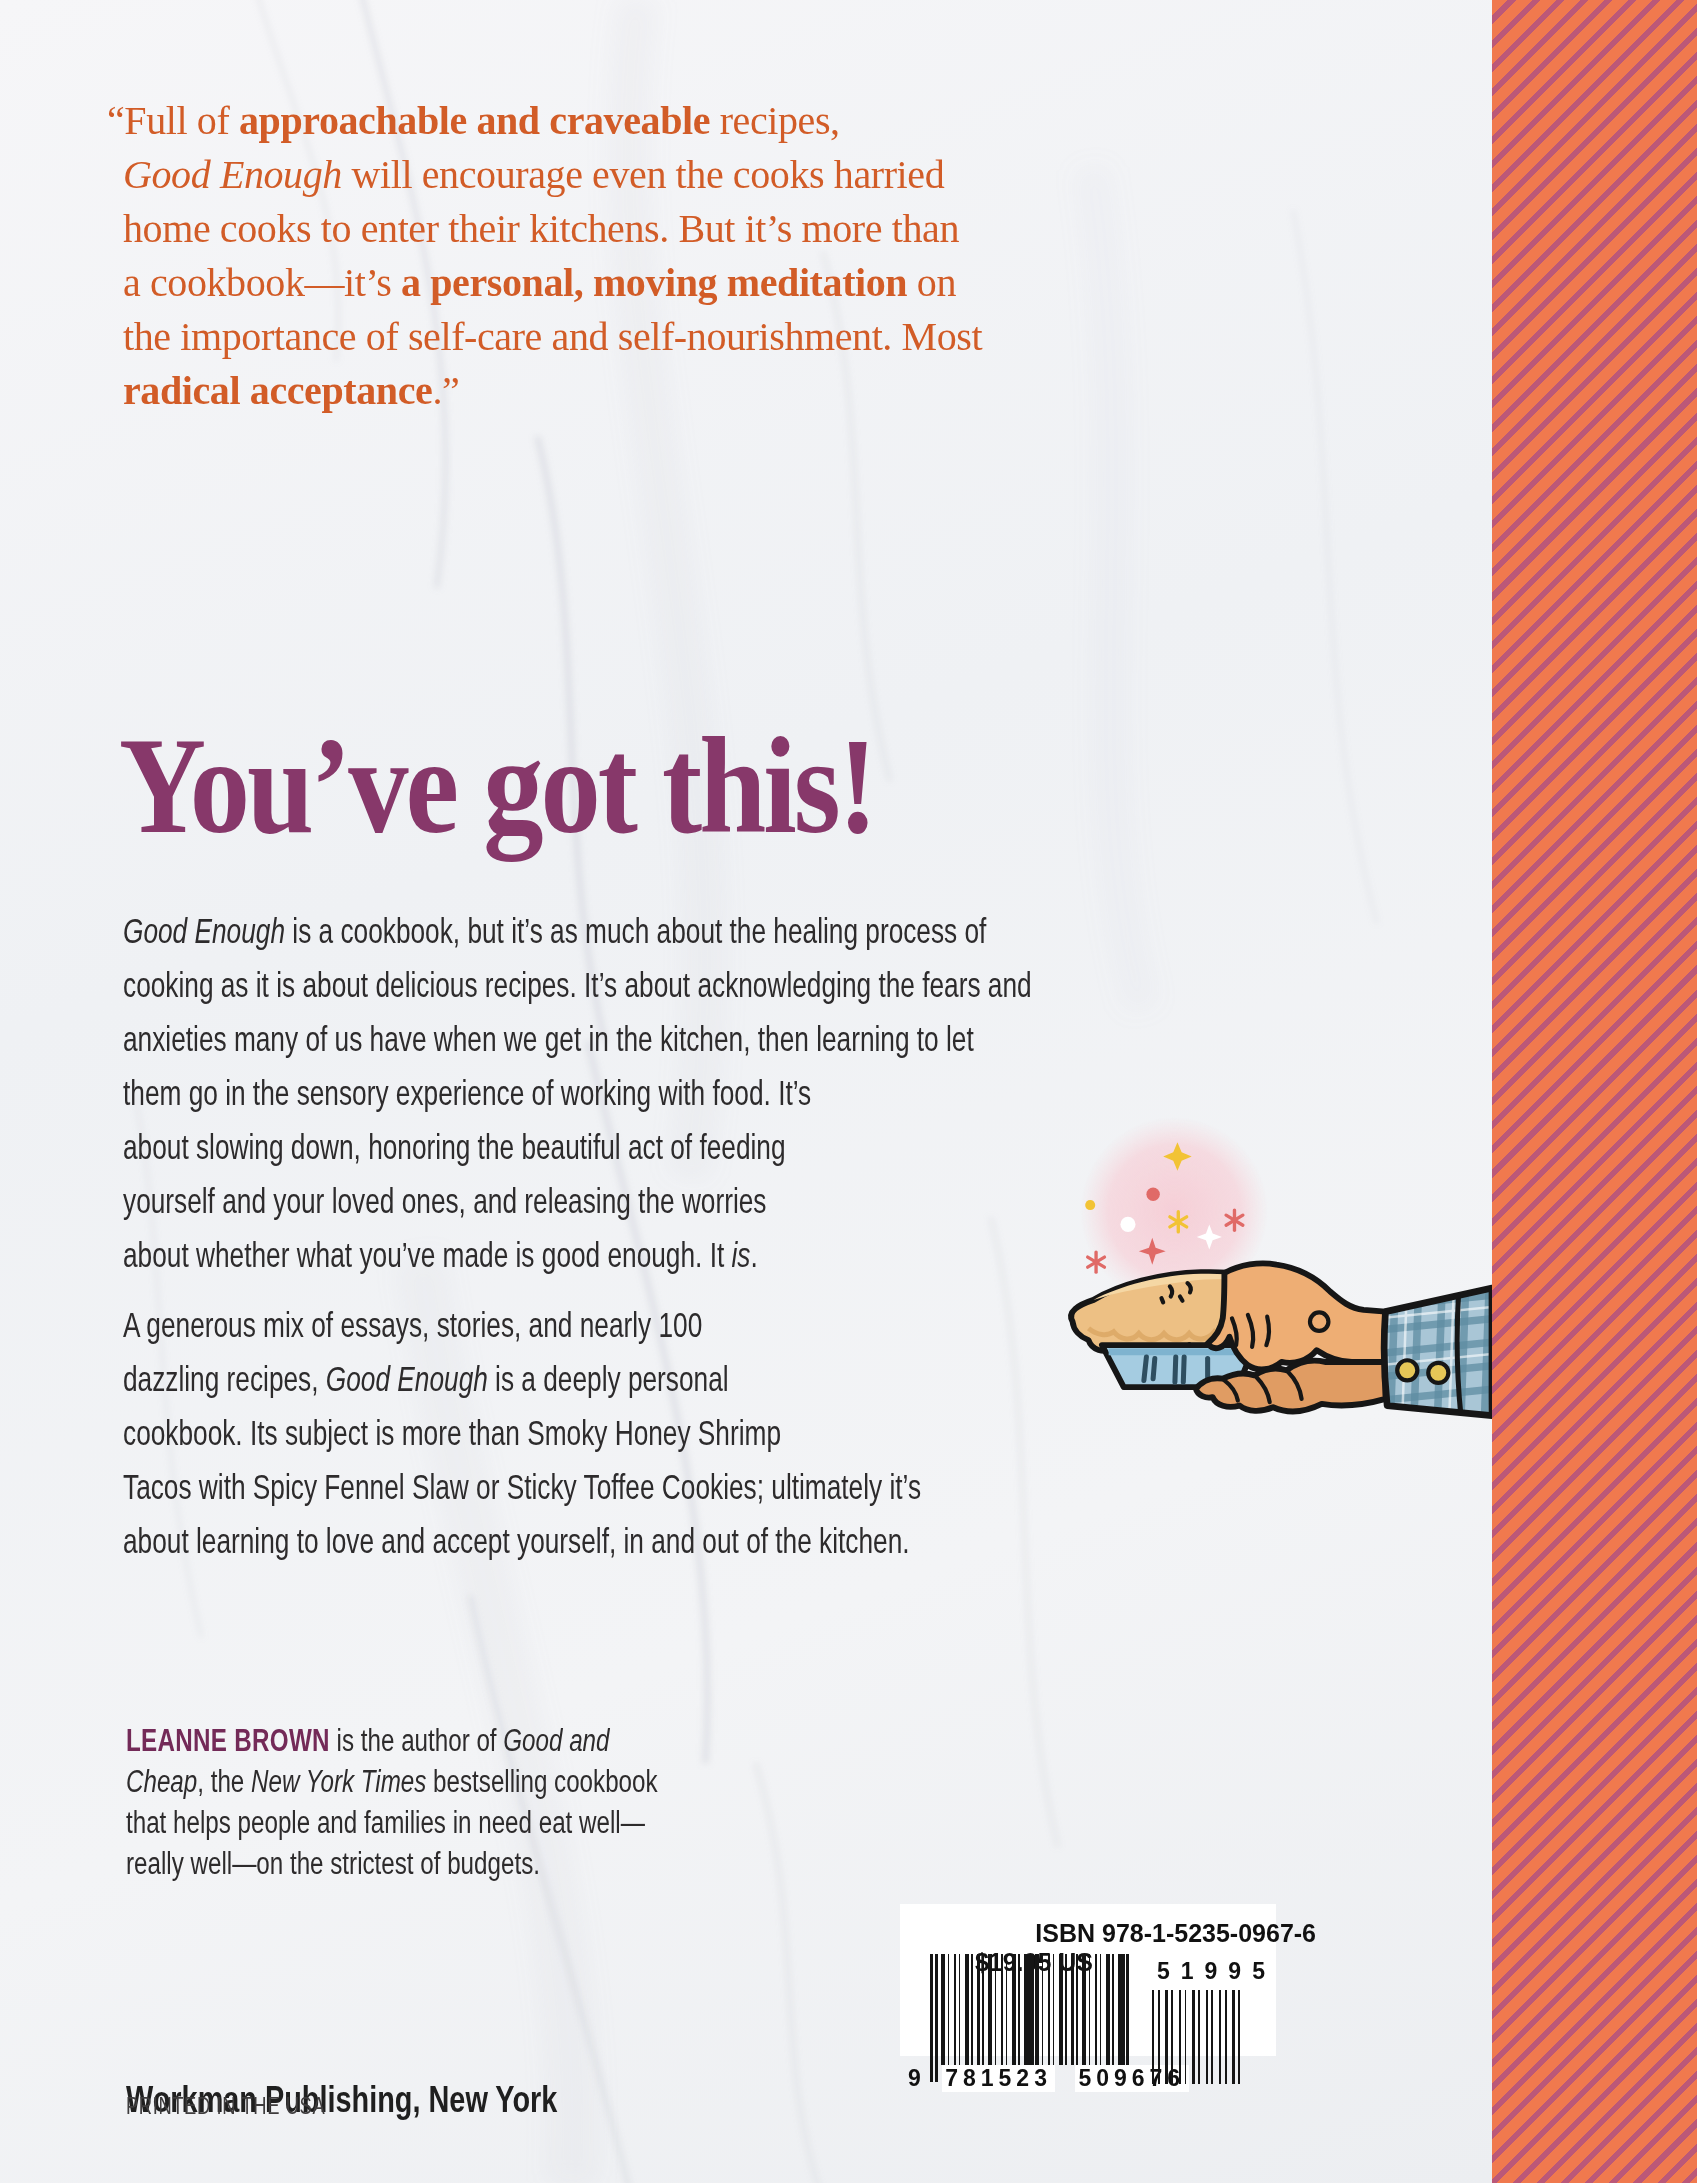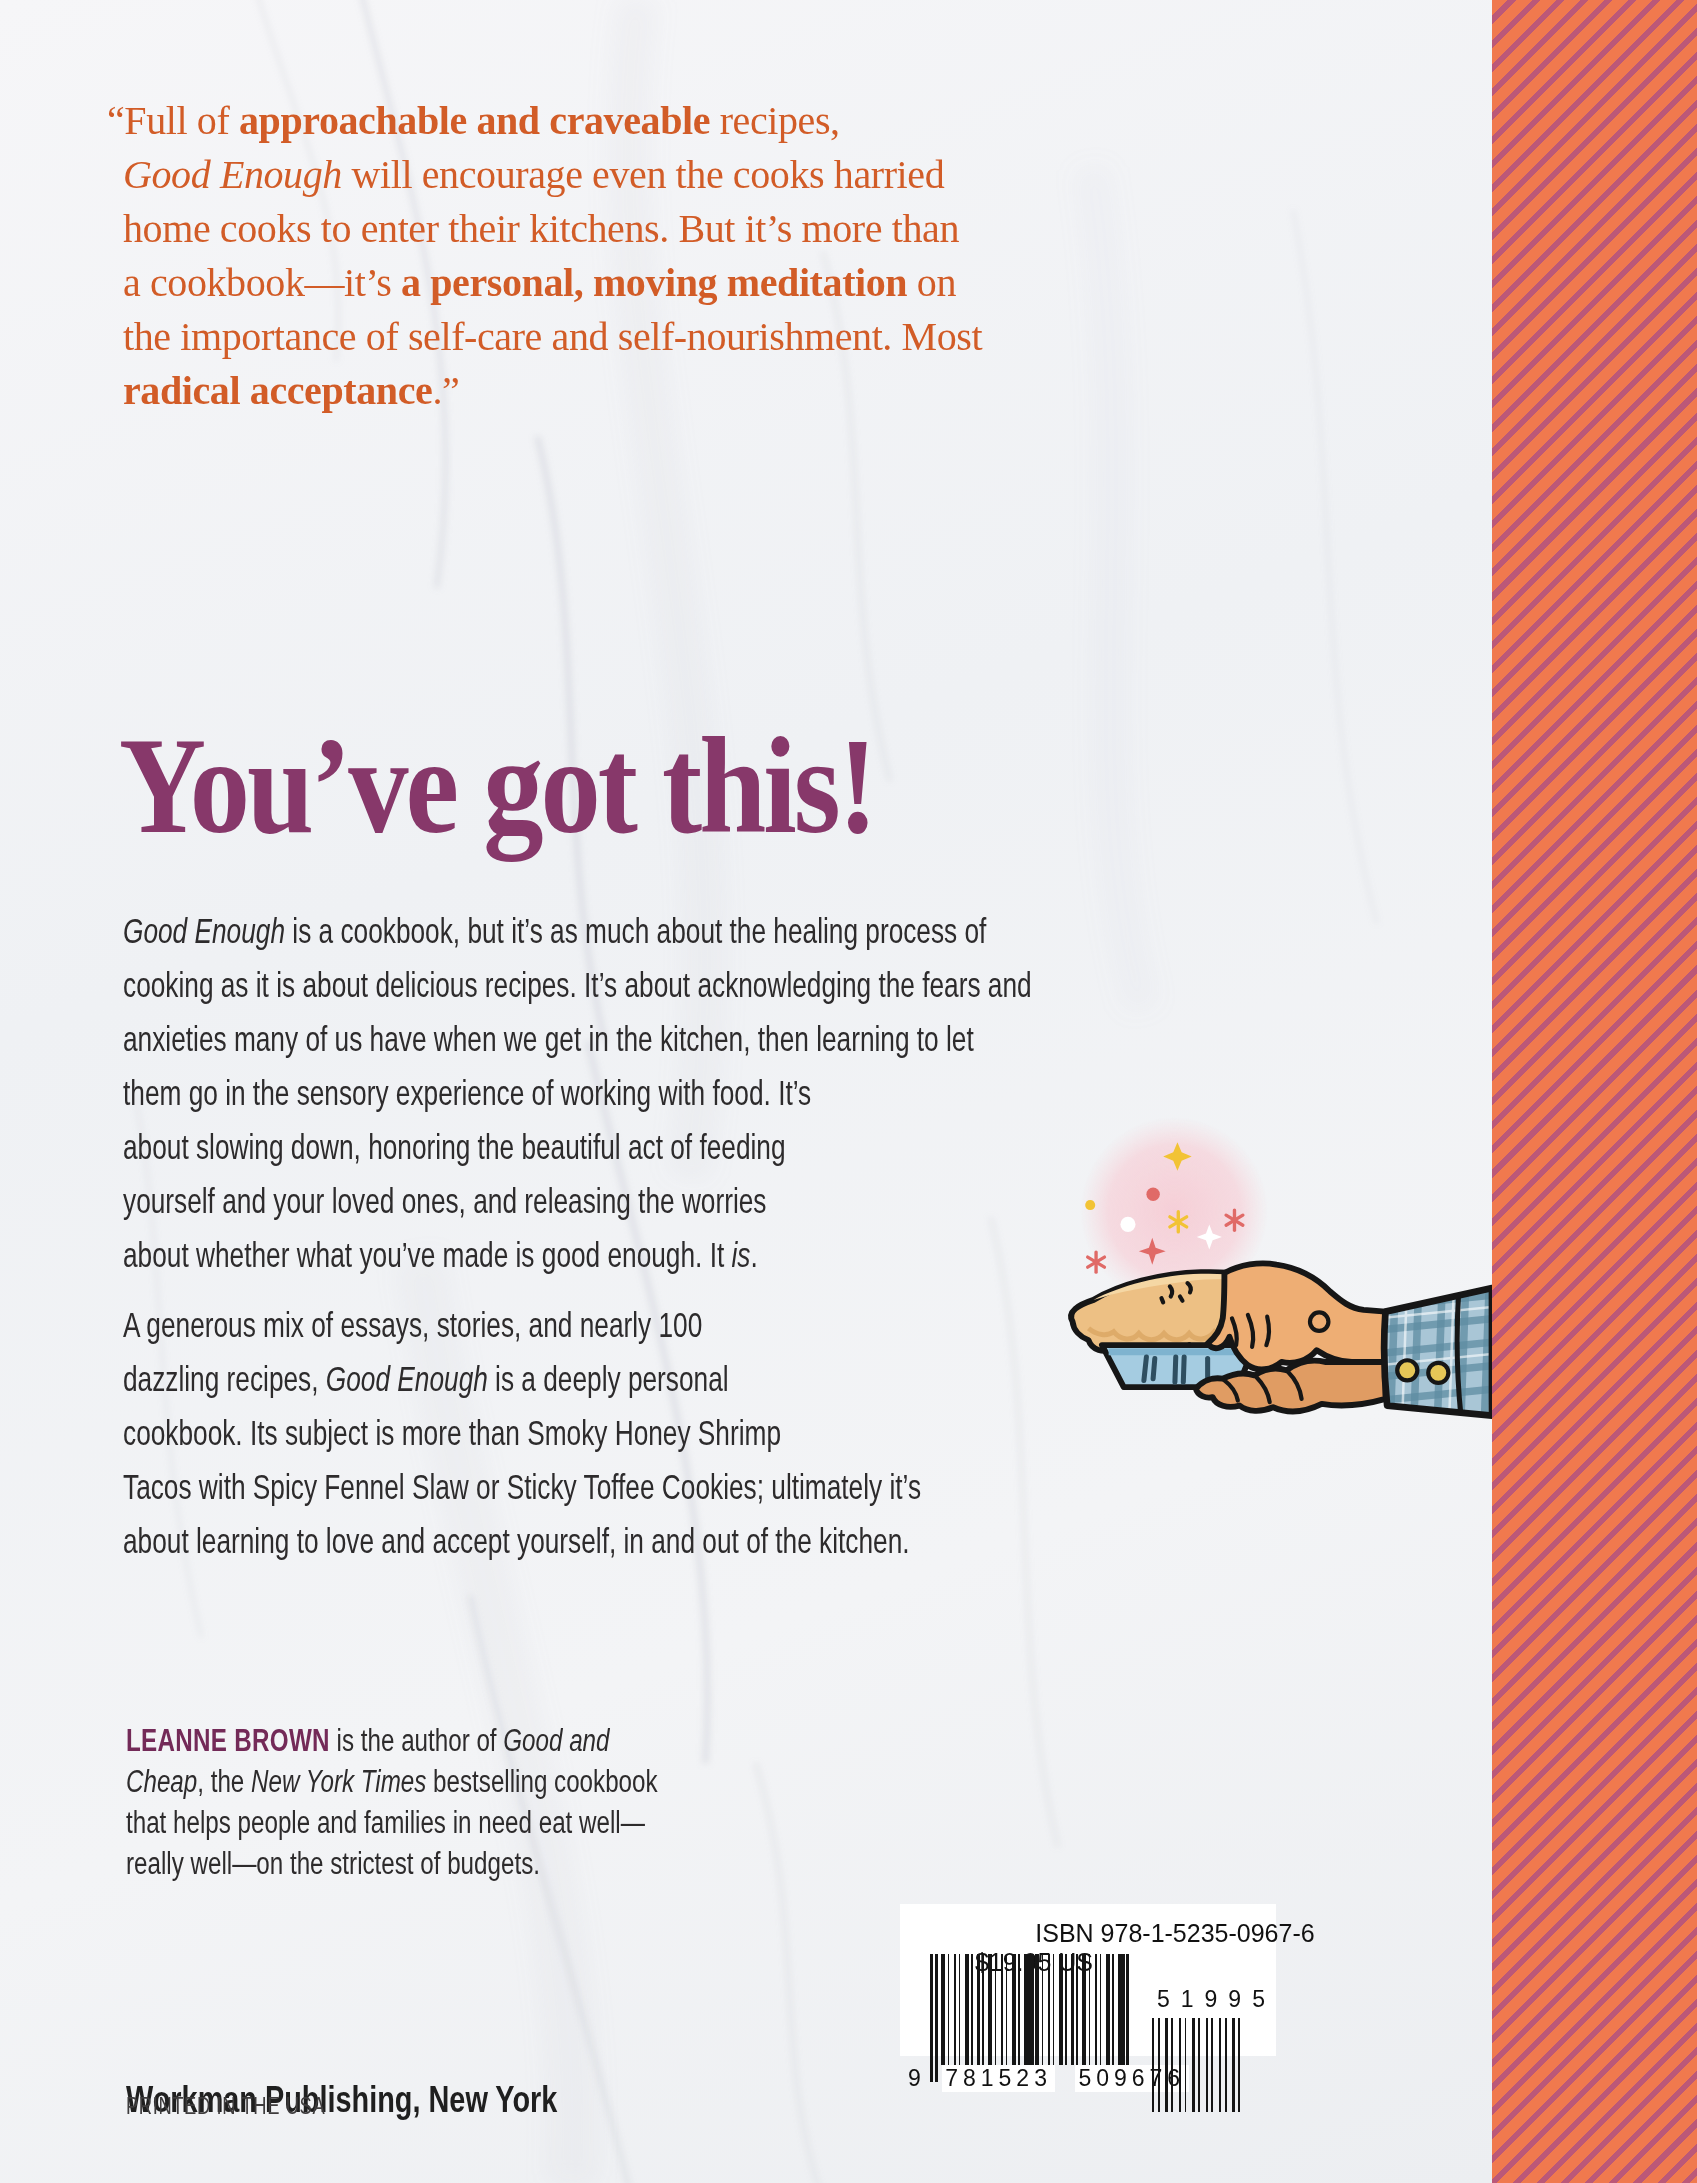--- a/index.html
+++ b/index.html
@@ -30,33 +30,33 @@
   .p2{top:1298px;}
   .bio{position:absolute;left:126px;top:1720px;color:#2d2b2c;font-size:31px;line-height:41px;
        transform:scaleX(.78);transform-origin:0 0;}
   .bio .bio-name{font-weight:bold;color:var(--plum-dark,#732a58);letter-spacing:0.4px;}
   .publisher{position:absolute;left:126px;top:1970px;color:#1f1f1f;font-size:37px;line-height:52px;
              transform:scaleX(.78);transform-origin:0 0;white-space:pre;}
   .publisher .pub-name{font-weight:bold;}
   .printed{position:absolute;left:126px;top:2093px;color:#3e3c3d;font-size:23.5px;letter-spacing:0.8px;
            transform:scaleX(.78);transform-origin:0 0;white-space:pre;}
   
-  .barcode-box{position:absolute;left:900px;top:1904px;width:376px;height:152px;background:#ffffff;}
+  .barcode-box{position:absolute;left:900px;top:1904px;width:376px;height:152px;background:#ffffff;font-weight:bold;}
   .bc-head{position:absolute;left:19.3px;top:15px;width:344px;font-size:25px;color:#111;white-space:pre;}
   .bc-head .isbn{position:absolute;left:116px;top:0;}
   .bc-main{position:absolute;left:30px;top:50px;width:198px;height:136px;}
   .bc-bars{position:absolute;left:0;top:0;width:198px;height:111px;
      background:repeating-linear-gradient(90deg,#151515 0 2.5px,transparent 2.5px 5px,#151515 5px 6.7px,transparent 6.7px 11px,#151515 11px 15px,transparent 15px 17.6px,#151515 17.6px 19.3px,transparent 19.3px 23.5px);}
   .guard{position:absolute;top:0;width:2.5px;height:128px;background:#151515;}
   .g1{left:0;} .g2{left:5px;} .g3{left:96px;} .g4{left:101px;} .g5{left:191px;} .g6{left:196px;}
   .bc-digits{position:absolute;top:109px;left:0;width:198px;height:27px;background:transparent;font-size:23px;color:#111;}
   .bc-digits .d9{position:absolute;left:-22px;top:1.7px;}
   .bc-digits .dg1{position:absolute;left:11.8px;top:1.7px;letter-spacing:5px;background:#fff;padding:0 3.4px;}
   .bc-digits .dg2{position:absolute;left:106px;top:1.7px;letter-spacing:5px;background:#fff;padding:0 3.4px;margin-left:39px;}
-  .bc-addon{position:absolute;left:252px;top:54px;width:97px;margin-top:28px;}
+  .bc-addon{position:absolute;left:252px;top:54px;width:97px;}
   .bc-addon .ad-digits{font-size:23px;color:#111;letter-spacing:11px;padding-left:5px;}
   .bc-addon .ad-bars{margin-top:5px;width:94px;height:94px;
      background:repeating-linear-gradient(90deg,#151515 0 2.5px,transparent 2.5px 5.9px,#151515 5.9px 7.6px,transparent 7.6px 13.4px);}
   
   .pie-illo{position:absolute;left:1060px;top:1117px;width:432px;height:302px;}
 </style>
 </head>
 <body>
 
 <div class="page">

